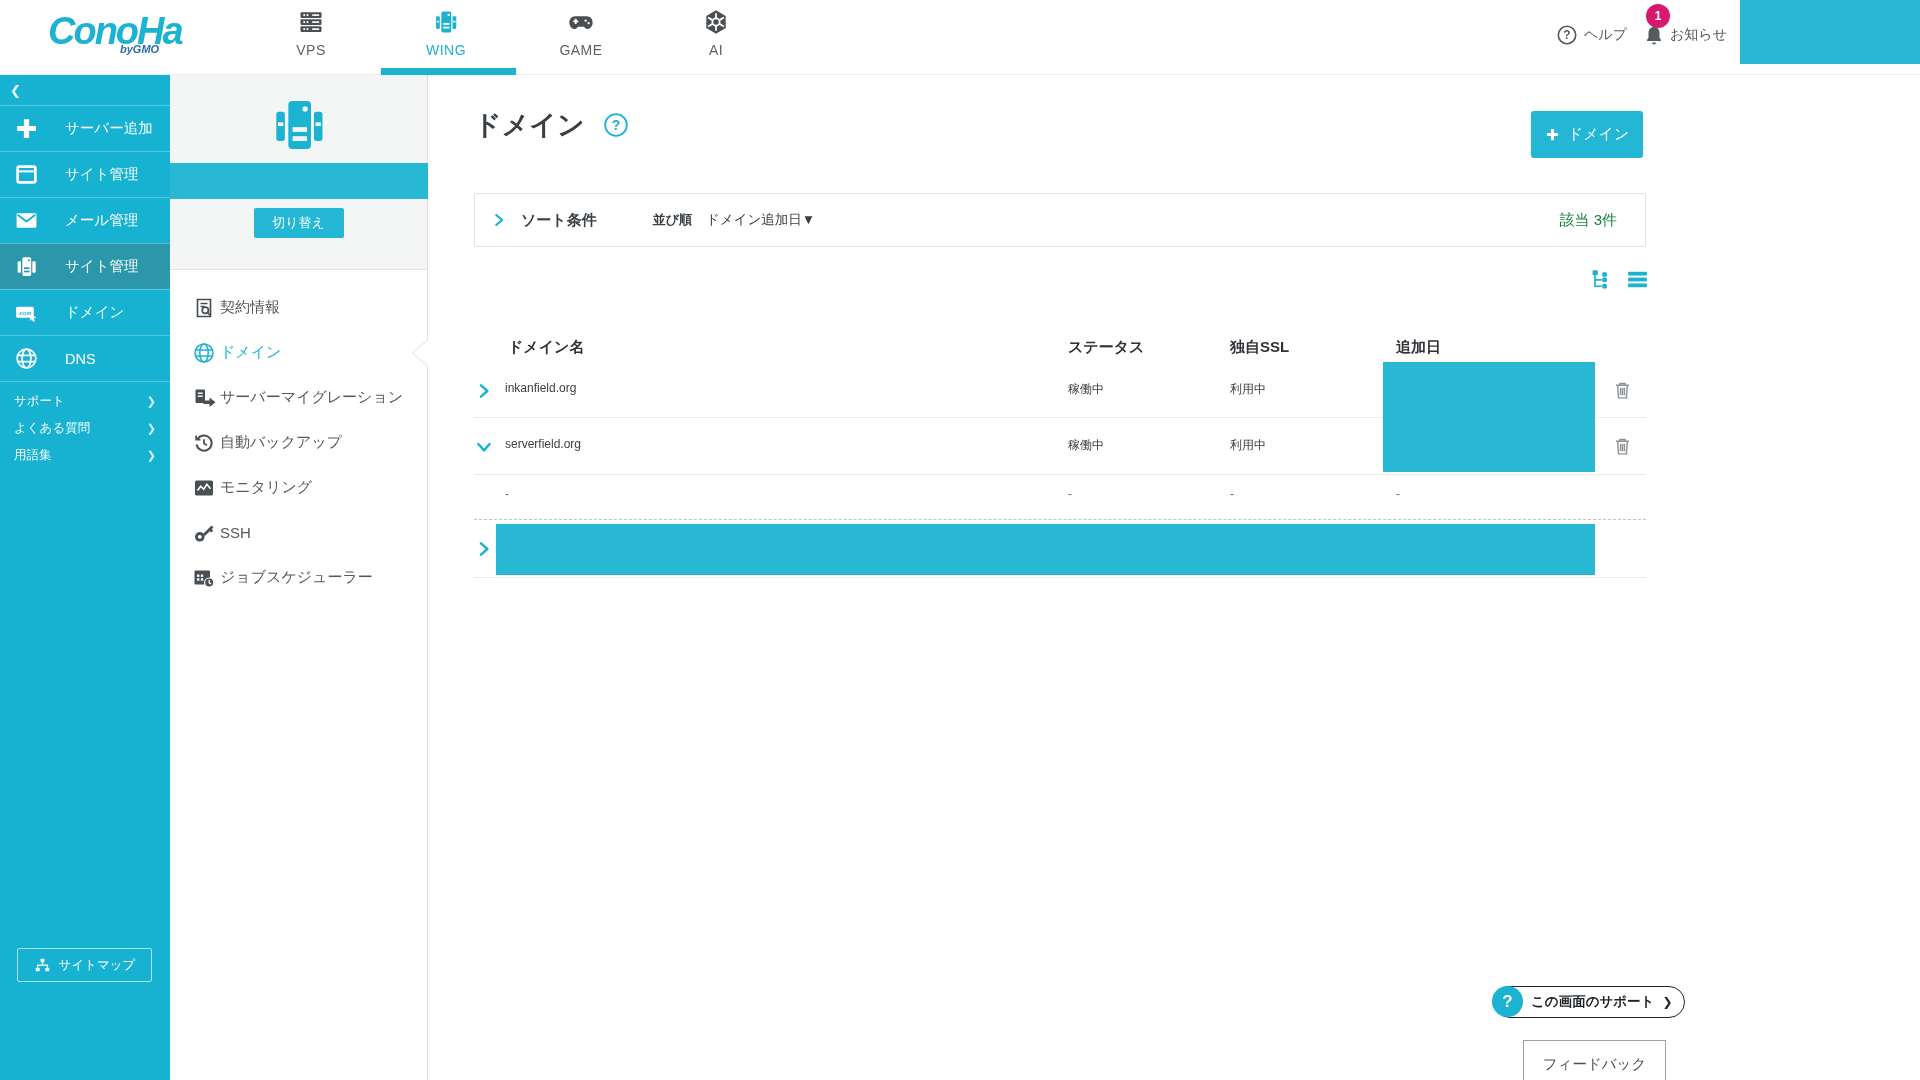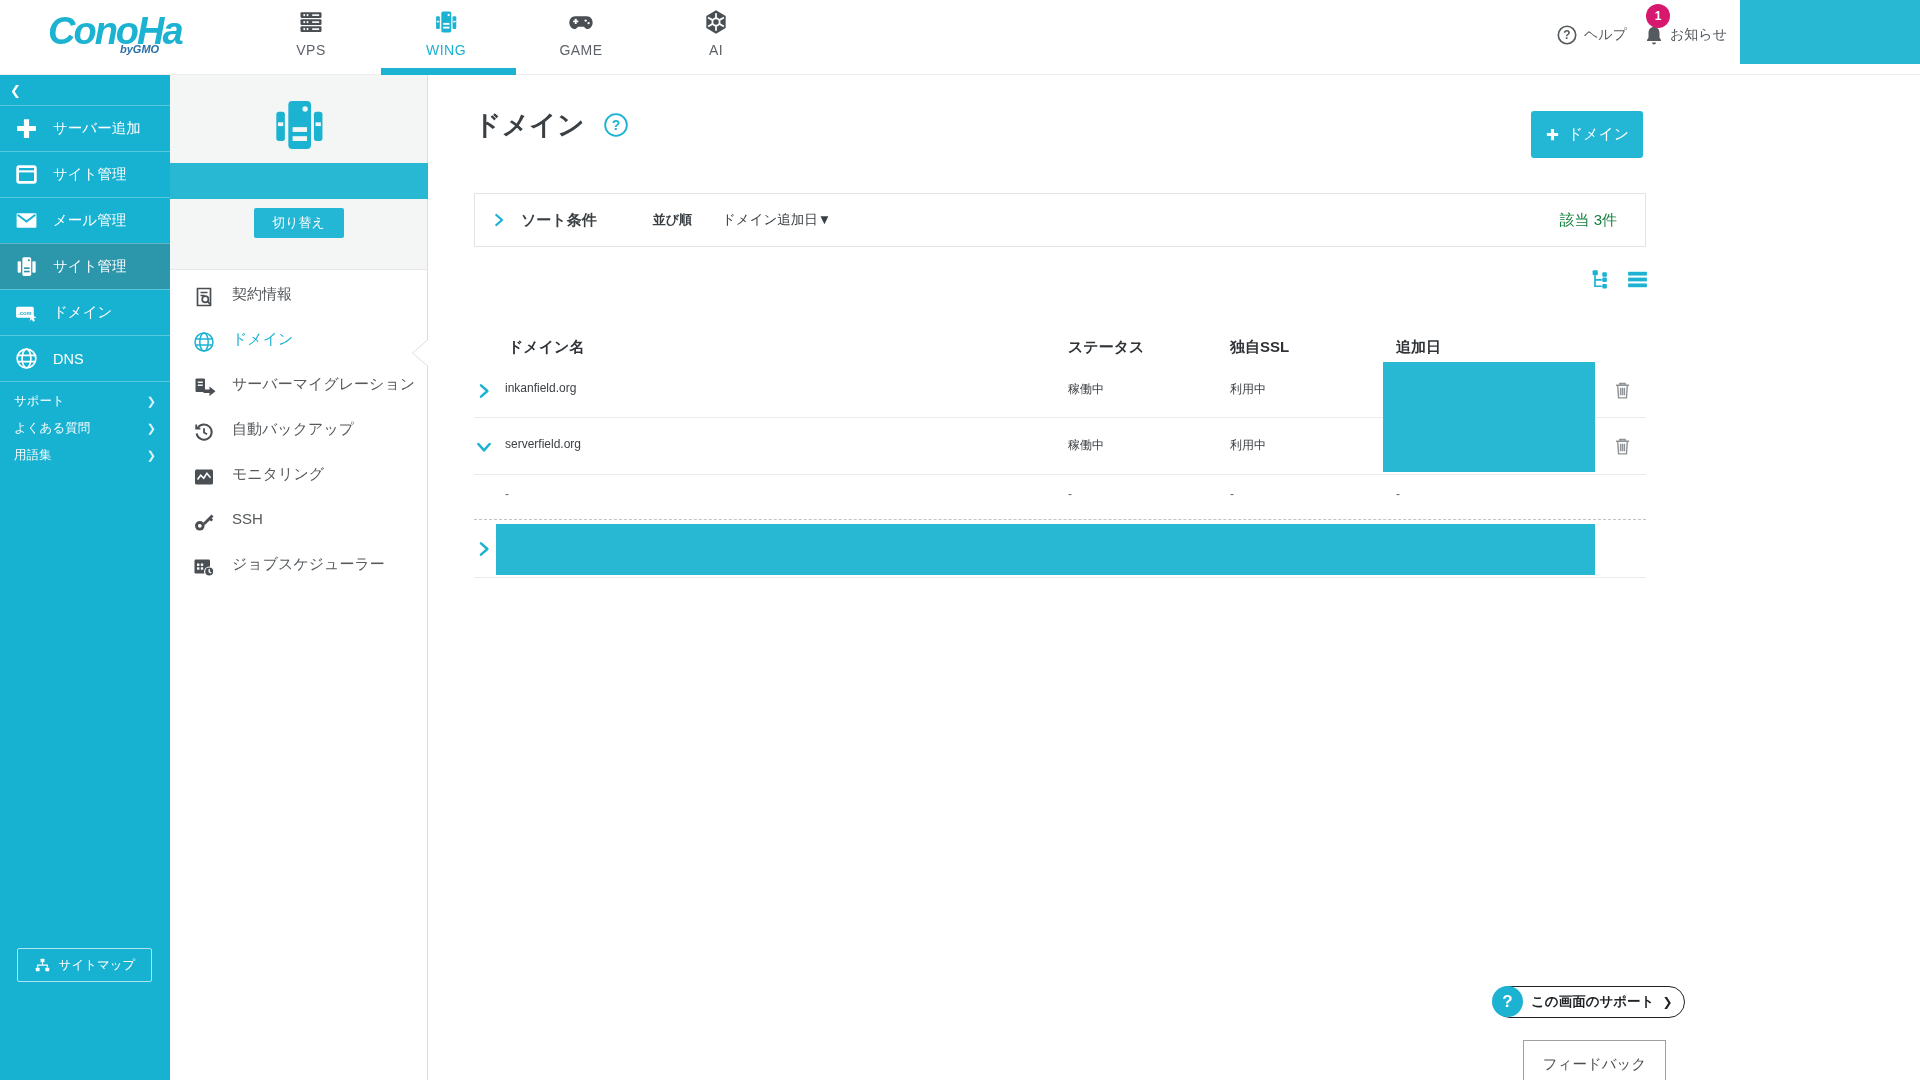--- a/index.html
+++ b/index.html
@@ -33,55 +33,55 @@
   .nav-tab.active, .nav-tab.active .icon{ color:var(--teal); }
   .wing-underline{ position:absolute; left:381px; top:68px; width:135px; height:7px; background:var(--teal); }
   .hdr-link{ position:absolute; top:24px; display:flex; align-items:center; gap:6px; font-size:14px; color:#555a5e; cursor:pointer; }
   .hdr-link .icon{ width:22px; height:22px; color:#555a5e; }
   .badge{ position:absolute; left:1646px; top:4px; width:24px; height:24px; border-radius:50%; background:var(--pink); color:#fff; font-size:12px; font-weight:700; display:flex; align-items:center; justify-content:center; z-index:2; }
   .account-redacted{ position:absolute; left:1740px; top:0; width:180px; height:64px; background:var(--redact); }
 
   
   .sidebar{ position:absolute; left:0; top:75px; width:170px; height:1005px; background:var(--sidebar); z-index:20; }
   .collapse-row{ height:30px; display:flex; align-items:center; padding-left:10px; color:#fff; cursor:pointer; }
-  .side-item{ height:46px; display:flex; align-items:center; gap:14px; padding-left:14px; color:#fff; font-size:14.5px; cursor:pointer; border-top:1px solid rgba(255,255,255,.28); }
+  .side-item{ height:46px; display:flex; align-items:center; gap:26px; padding-left:14px; color:#fff; font-size:14.5px; cursor:pointer; border-top:1px solid rgba(255,255,255,.28); }
   .side-item .icon{ width:25px; height:25px; color:#fff; flex:none; }
   .side-item.active{ background:var(--sidebar-active); }
   .side-links{ border-top:1px solid rgba(255,255,255,.28); padding-top:6px; }
   .side-link{ height:27px; display:flex; align-items:center; justify-content:space-between; padding:0 14px 0 14px; color:rgba(255,255,255,.96); font-size:12.5px; cursor:pointer; }
   .side-link .chev{ font-size:11px; color:rgba(255,255,255,.85); }
   .sitemap-btn{ position:absolute; left:17px; top:873px; width:135px; height:34px; border:1px solid rgba(255,255,255,.65); border-radius:2px; display:flex; align-items:center; justify-content:center; gap:8px; color:#fff; font-size:12.5px; cursor:pointer; }
   .sitemap-btn .icon{ width:17px; height:17px; }
 
   
   .panel2{ position:absolute; left:170px; top:75px; width:258px; height:1005px; background:#fff; border-right:1px solid #ddd; z-index:10; }
   .panel2-head{ height:195px; background:#f4f5f5; border-bottom:1px solid #e7e7e7; position:relative; }
   .panel2-head .server-glyph{ position:absolute; left:50%; top:18px; transform:translateX(-50%); width:64px; height:64px; color:var(--teal); }
   .server-name-redacted{ position:absolute; left:0; top:88px; width:258px; height:36px; background:var(--redact); }
   .switch-btn{ position:absolute; left:50%; top:133px; transform:translateX(-50%); width:90px; height:30px; background:var(--teal-btn); color:#fff; font-size:13px; border:none; border-radius:2px; cursor:pointer; font-family:inherit; }
   .panel2-menu{ margin-top:15px; }
-  .p2-item{ height:45px; display:flex; align-items:flex-start; gap:16px; padding-left:22px; font-size:15px; color:#55595c; cursor:pointer; position:relative; }
+  .p2-item{ height:45px; display:flex; align-items:center; gap:4px; padding-left:22px; font-size:15px; color:#55595c; cursor:pointer; position:relative; }
   .p2-item .icon{ width:24px; height:24px; color:var(--icon-gray); flex:none; }
   .p2-item.active{ color:var(--teal); }
   .p2-item.active .icon{ color:var(--teal); }
   .active-pointer{ position:absolute; right:-1px; top:50%; transform:translateY(-50%); width:0; height:0; border-top:13px solid transparent; border-bottom:13px solid transparent; border-right:15px solid #fff; filter:drop-shadow(-1px 0 0 #d9d9d9); }
 
   
   .main{ position:absolute; left:428px; top:75px; width:1492px; height:1005px; background:#fff; }
   .page-title-row{ position:absolute; left:46px; top:32px; display:flex; align-items:center; gap:18px; }
   .page-title{ font-size:27px; font-weight:700; color:#3a3f43; }
   .title-help{ width:26px; height:26px; color:var(--teal); cursor:pointer; }
   .add-btn{ position:absolute; left:1103px; top:36px; width:112px; height:47px; background:var(--teal-btn); border:none; border-radius:3px; color:#fff; font-size:15px; display:flex; align-items:center; justify-content:center; gap:8px; cursor:pointer; font-family:inherit; }
   .add-btn .icon{ width:15px; height:15px; }
 
   .sort-bar{ position:absolute; left:46px; top:118px; width:1172px; height:54px; border:1px solid #e3e3e3; display:flex; align-items:center; }
   .sort-bar .chev{ width:16px; height:16px; color:var(--teal); margin:0 14px 0 16px; cursor:pointer; }
   .sort-label{ font-size:15px; font-weight:700; color:#3a3f43; cursor:pointer; }
   .order-label{ font-size:13px; font-weight:700; color:#3a3f43; margin-left:56px; }
-  .order-value{ font-size:13.5px; color:#3a3f43; margin-left:30px; cursor:pointer; }
+  .order-value{ font-size:13.5px; color:#3a3f43; margin-left:14px; cursor:pointer; }
   .hit-count{ margin-left:auto; margin-right:28px; font-size:15px; color:#15803d; }
 
   .view-toggle{ position:absolute; left:1162px; top:192px; display:flex; gap:10px; }
   .view-toggle .icon{ width:25px; height:25px; color:var(--teal); cursor:pointer; }
 
   .dtable{ position:absolute; left:46px; top:255px; width:1172px; }
   .thead{ height:36px; position:relative; }
   .th{ position:absolute; top:8px; font-size:15px; font-weight:700; color:#2f3337; }
   .row{ position:relative; border-bottom:1px solid #ebebeb; }
   .row .row-chev{ position:absolute; left:1px; width:18px; height:18px; color:var(--teal); cursor:pointer; }

